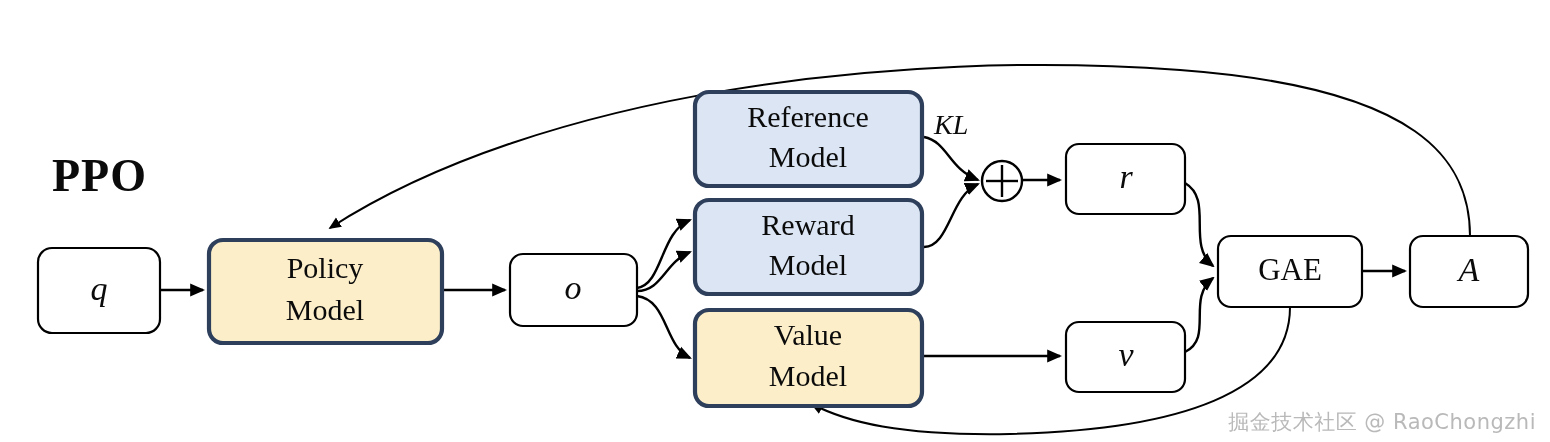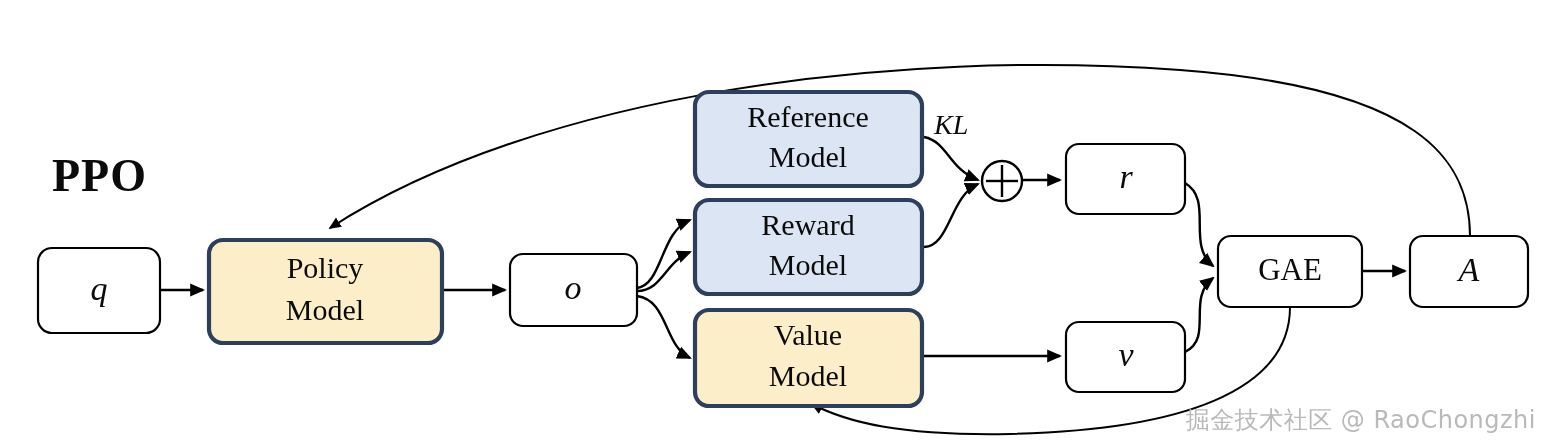--- a/index.html
+++ b/index.html
@@ -98,21 +98,21 @@
     font-weight: bold;
     text-anchor: start;
     dominant-baseline: middle;
     letter-spacing: 1px;
   }
   .watermark {
     position: absolute;
     right: 14px;
     bottom: 6px;
     font-family: "DejaVu Sans", "Liberation Sans", sans-serif;
-    font-size: 24px;
+    font-size: 21px;
     color: #b9b9b9;
     white-space: nowrap;
     letter-spacing: 0.5px;
   }
 </style>
 </head>
 <body>
 
 <div id="stage">
 

